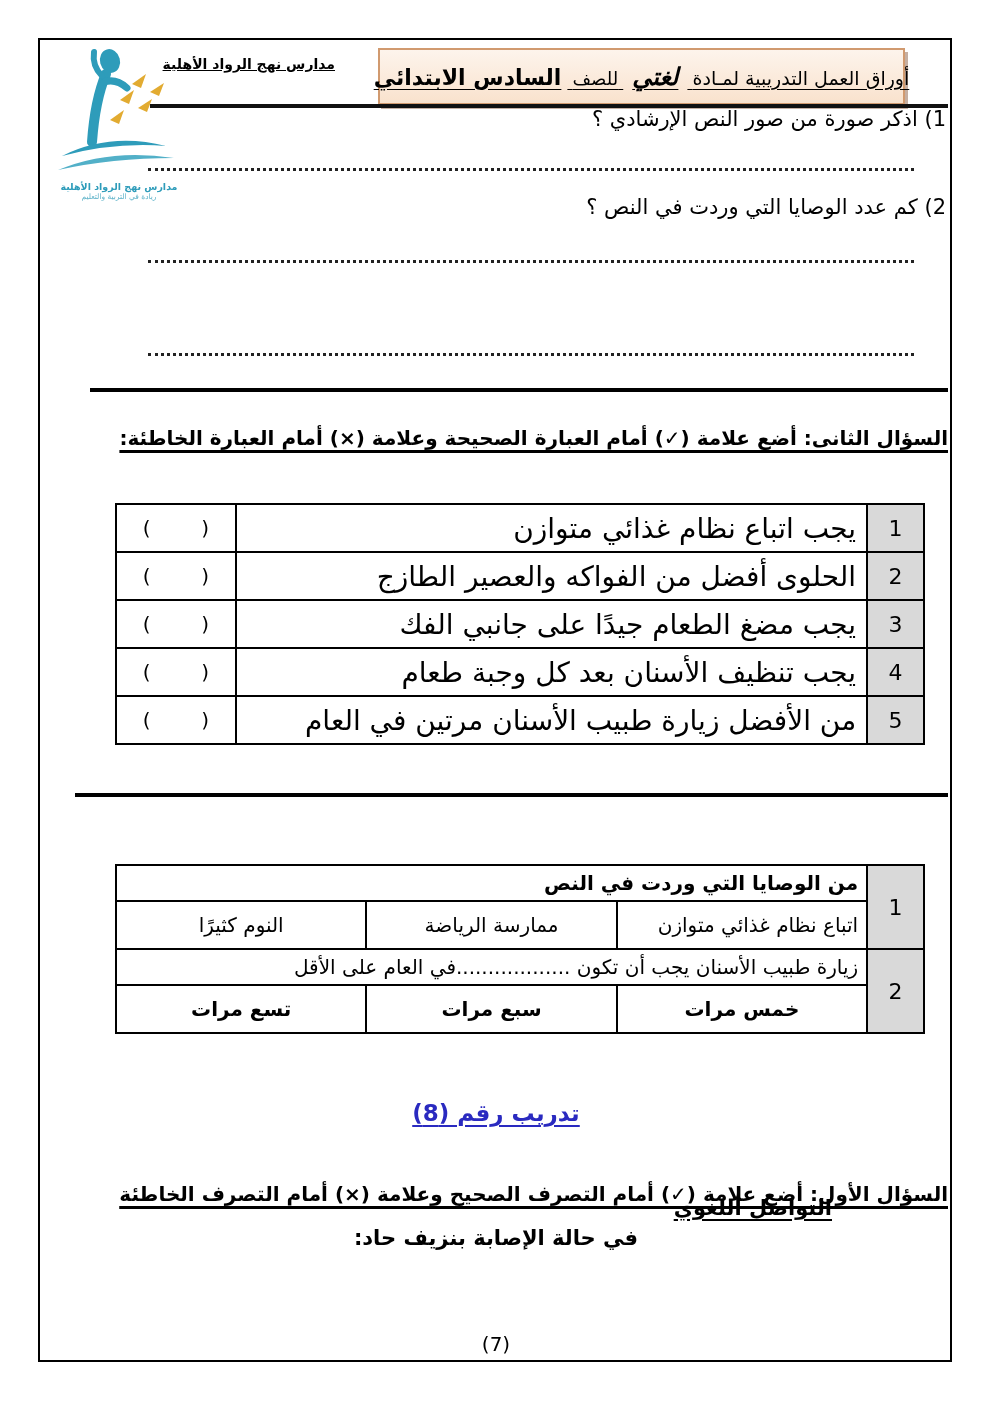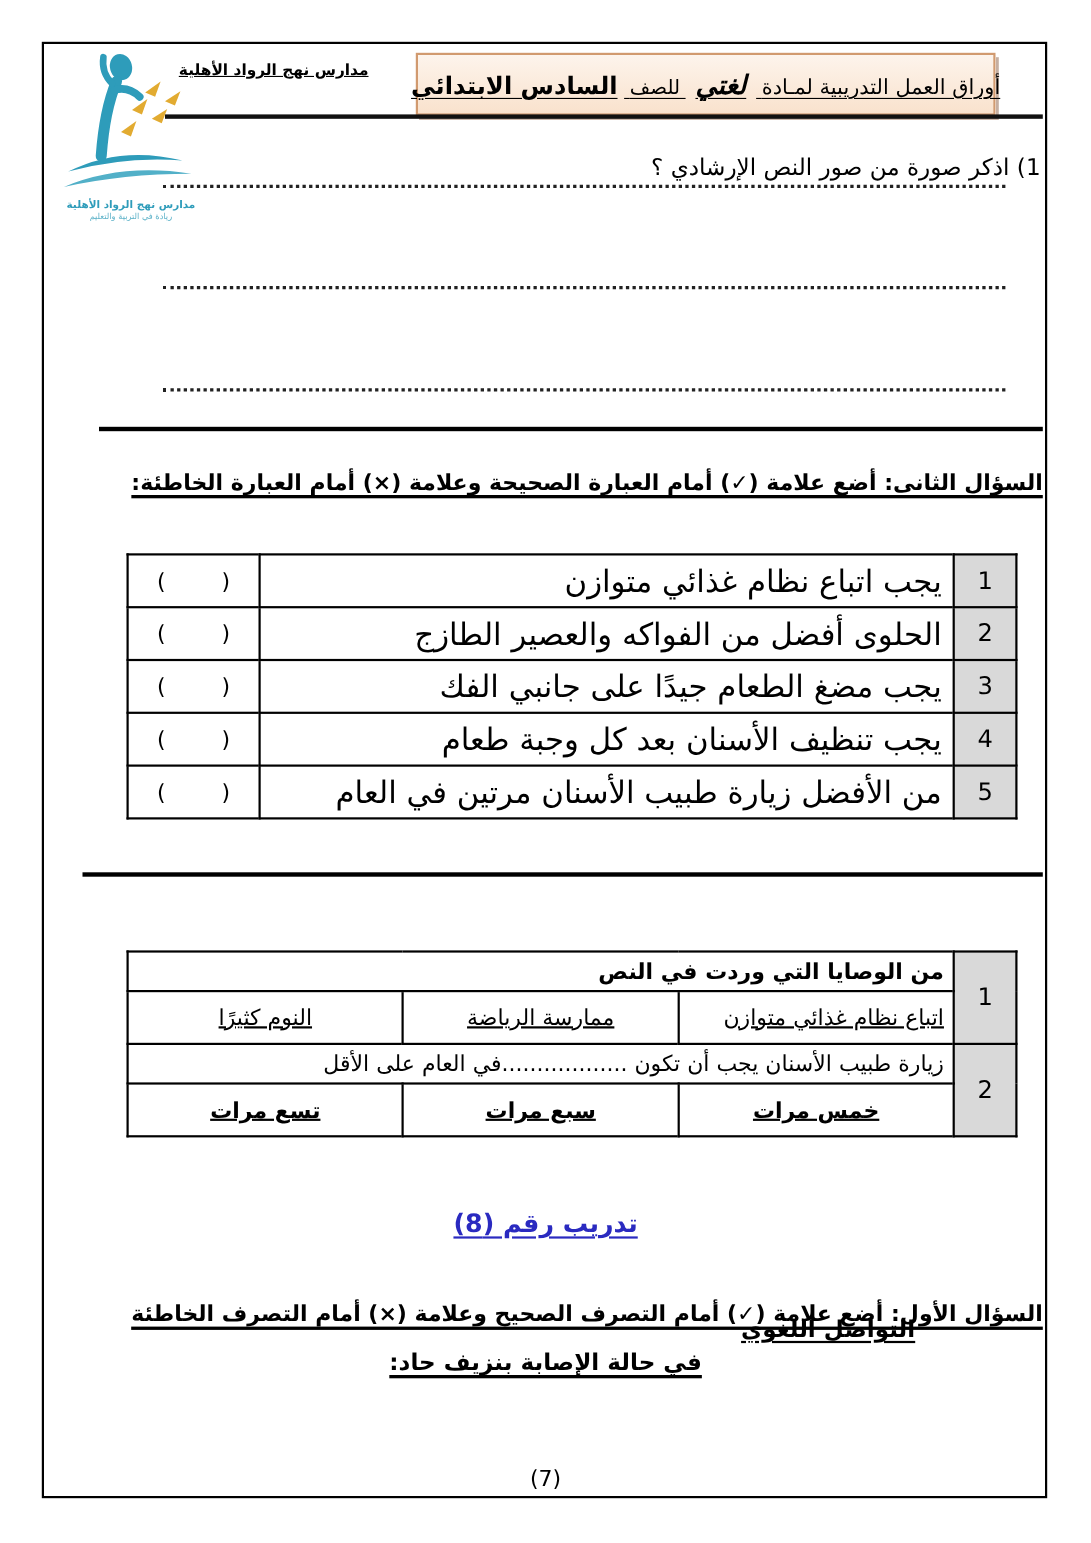--- a/index.html
+++ b/index.html
@@ -31,21 +31,21 @@
   }
   .title-text { text-decoration:underline; text-underline-offset:4px; white-space:nowrap; }
   .title-prefix { font-size:19px; }
   .title-subject { font-size:24px; font-weight:bold; margin:0 9px;font-style:italic; }
   .title-middle { font-size:18px; }
   .title-grade { font-size:22px; font-weight:bold; margin-right:6px; }
   .header-rule { position:absolute; left:150px; top:104px; width:798px; height:4px; background:#111; }
   
   .q-row {
     position:absolute; left:60px; width:886px; direction:rtl; text-align:right;
-    font-size:21px; white-space:nowrap;margin-top:33px;
+    font-size:21px; white-space:nowrap;
   }
   .dots { position:absolute; left:148px; width:766px; height:0; border-top:3px dotted #222; }
   .divider { position:absolute; height:4px; background:#000; }
   
   .sec-heading {
     position:absolute; left:58px; width:890px; direction:rtl; text-align:right;
     font-weight:bold; text-decoration:underline; text-underline-offset:5px;
     text-decoration-thickness:2.5px; white-space:nowrap;
   }
   
@@ -54,39 +54,39 @@
   .tf-table { position:absolute; left:115px; top:503px; width:810px; }
   .num-cell {
     width:57px; background:#d9d9d9; text-align:center;
     font-size:22px; height:48px;
   }
   .stmt-cell { width:633px; font-size:28px; text-align:right; padding-right:10px; }
   .answer-cell { width:120px; text-align:center; font-size:20px; white-space:pre; }
   .mcq-table { position:absolute; left:115px; top:864px; width:810px; }
   .mcq-q { font-size:20px; font-weight:bold; text-align:right; padding:4px 8px; height:36px; }
   .mcq-q.regular { font-weight:normal; }
-  .mcq-opt { width:251px; text-align:center; font-size:20px; height:48px;text-decoration:underline; }
+  .mcq-opt { width:251px; text-align:center; font-size:20px; height:48px; }
   .mcq-opt.bold { font-weight:bold; }
   .mcq-opt.alignr { text-align:right; padding-right:8px; }
   .mcq-num { height:auto; }
   
   .exercise-title {
     position:absolute; left:0; top:1100px; width:992px; text-align:center;
     color:#2a2ac0; font-size:23px; font-weight:bold;
     text-decoration:underline; text-underline-offset:4px; direction:rtl;
   }
   .exercise-subtitle {
     position:absolute; left:0; top:1196px; width:832px; text-align:right;
     font-size:21px; font-weight:bold; text-decoration:underline;
     text-underline-offset:4px; direction:rtl;
   }
   .s1-line1 { top:1182px; font-size:20px; }
   .s1-line2 {
     position:absolute; left:0; top:1226px; width:992px; text-align:center;
-    font-weight:bold; font-size:21px; text-decoration:underline;
+    font-weight:bold; font-size:21px; 
     text-underline-offset:5px; text-decoration-thickness:2.5px; direction:rtl;
   }
   .page-number {
     position:absolute; left:0; top:1332px; width:992px; text-align:center;
     font-size:20px; background:transparent;
   }
 </style>
 </head>
 <body>
 
@@ -122,20 +122,21 @@
       <span class="title-middle">للصف</span>
       <span class="title-grade">السادس الابتدائي</span>
     </span>
   </div>
 
   <div class="header-rule"></div>
 
   <div class="q-row" style="top:107px;">1) اذكر صورة من صور النص الإرشادي ؟</div>
   <div class="dots" style="top:168px;"></div>
 
+  <div class="q-row" style="top:195px;">2) كم عدد الوصايا التي وردت في النص ؟</div>
   <div class="dots" style="top:260px;"></div>
 
   <div class="dots" style="top:353px;"></div>
 
   <div class="divider" style="left:90px; top:388px; width:858px;"></div>
 
   <div class="sec-heading" style="top:426px; font-size:20px;">السؤال الثانى: أضع علامة (✓) أمام العبارة الصحيحة وعلامة (×) أمام العبارة الخاطئة:</div>
 
   <table class="tf-table">
     <tbody>

